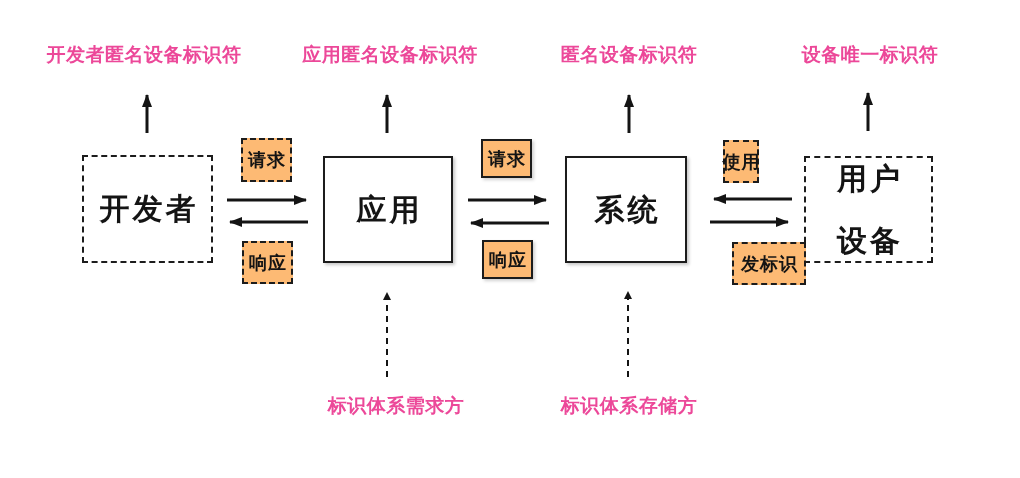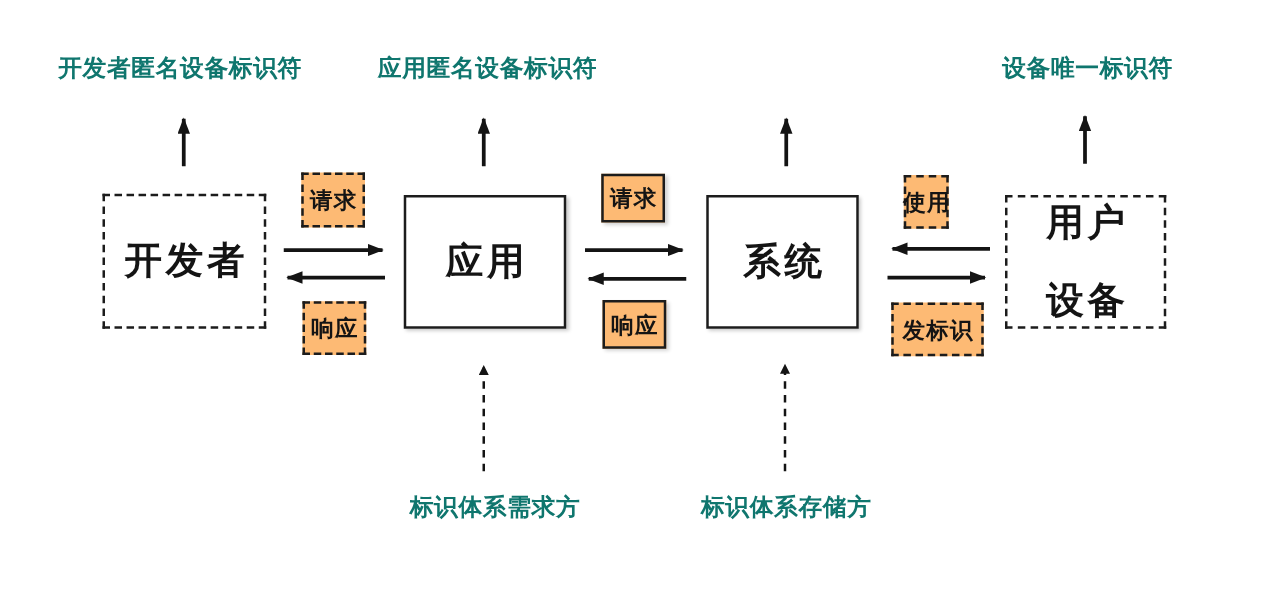--- a/index.html
+++ b/index.html
@@ -22,21 +22,21 @@
     width: 1020px;
     height: 478px;
   }
   .toplabel, .bottomlabel {
     position: absolute;
     transform: translateX(-50%);
     font-size: 19px;
     font-weight: bold;
     letter-spacing: 0.5px;
     white-space: nowrap;
-    color: #0f766e;
+    color: #ec4899;
   }
   .node {
     position: absolute;
     background: #ffffff;
     display: flex;
     flex-direction: column;
     align-items: center;
     justify-content: center;
     font-size: 30px;
     font-weight: bold;
@@ -101,20 +101,21 @@
     <line x1="387" y1="133" x2="387" y2="95" stroke="#141414" stroke-width="3" marker-end="url(#head)"></line>
     <line x1="629" y1="133" x2="629" y2="95" stroke="#141414" stroke-width="3" marker-end="url(#head)"></line>
     <line x1="868" y1="131" x2="868" y2="93" stroke="#141414" stroke-width="3" marker-end="url(#head)"></line>
 
     <line x1="387" y1="377" x2="387" y2="293" stroke="#141414" stroke-width="2" stroke-dasharray="6 5" marker-end="url(#head-small)"></line>
     <line x1="628" y1="377" x2="628" y2="292" stroke="#141414" stroke-width="2" stroke-dasharray="6 5" marker-end="url(#head-small)"></line>
   </svg>
 
   <div class="toplabel" style="left:144px; top:42px;">开发者匿名设备标识符</div>
   <div class="toplabel" style="left:390px; top:42px;">应用匿名设备标识符</div>
+  <div class="toplabel" style="left:629px; top:42px;">匿名设备标识符</div>
   <div class="toplabel" style="left:870px; top:42px;">设备唯一标识符</div>
 
   <div class="node dashed" style="left:82px; top:155px; width:131px; height:108px;">
     <span>开发者</span>
   </div>
   <div class="node solid" style="left:323px; top:156px; width:130px; height:107px;text-align:right;">
     <span>应用</span>
   </div>
   <div class="node solid" style="left:565px; top:156px; width:122px; height:107px;">
     <span>系统</span>
@@ -122,18 +123,18 @@
   <div class="node dashed" style="left:804px; top:156px; width:129px; height:107px;gap:24px;">
     <span>用户</span>
     <span>设备</span>
   </div>
 
   <div class="edgelabel dashed" style="left:241px; top:138px; width:51px; height:44px;">请求</div>
   <div class="edgelabel dashed" style="left:242px; top:241px; width:51px; height:43px;">响应</div>
   <div class="edgelabel solid" style="left:481px; top:139px; width:51px; height:39px;">请求</div>
   <div class="edgelabel solid" style="left:482px; top:240px; width:51px; height:39px;">响应</div>
   <div class="edgelabel dashed" style="left:723px; top:140px; width:36px; height:43px;">使用</div>
-  <div class="edgelabel dashed" style="left:713px; top:242px; width:74px; height:43px;">发标识</div>
+  <div class="edgelabel dashed" style="left:732px; top:242px; width:74px; height:43px;">发标识</div>
 
   <div class="bottomlabel" style="left:396px; top:393px;">标识体系需求方</div>
   <div class="bottomlabel" style="left:629px; top:393px;">标识体系存储方</div>
 
 </div>
 
 </body></html>

